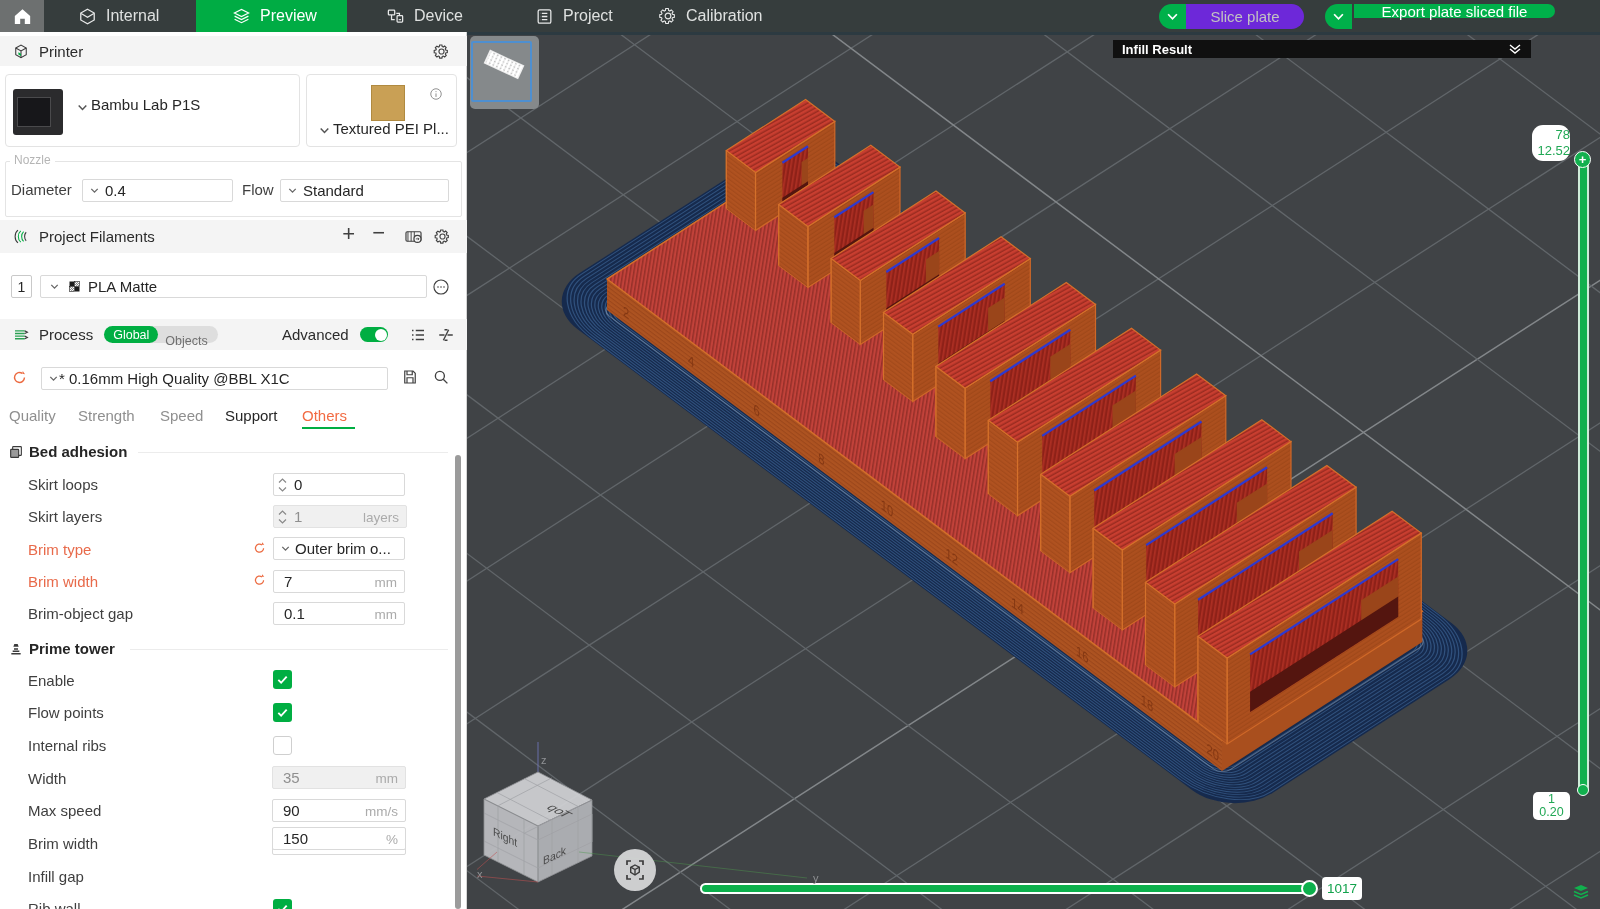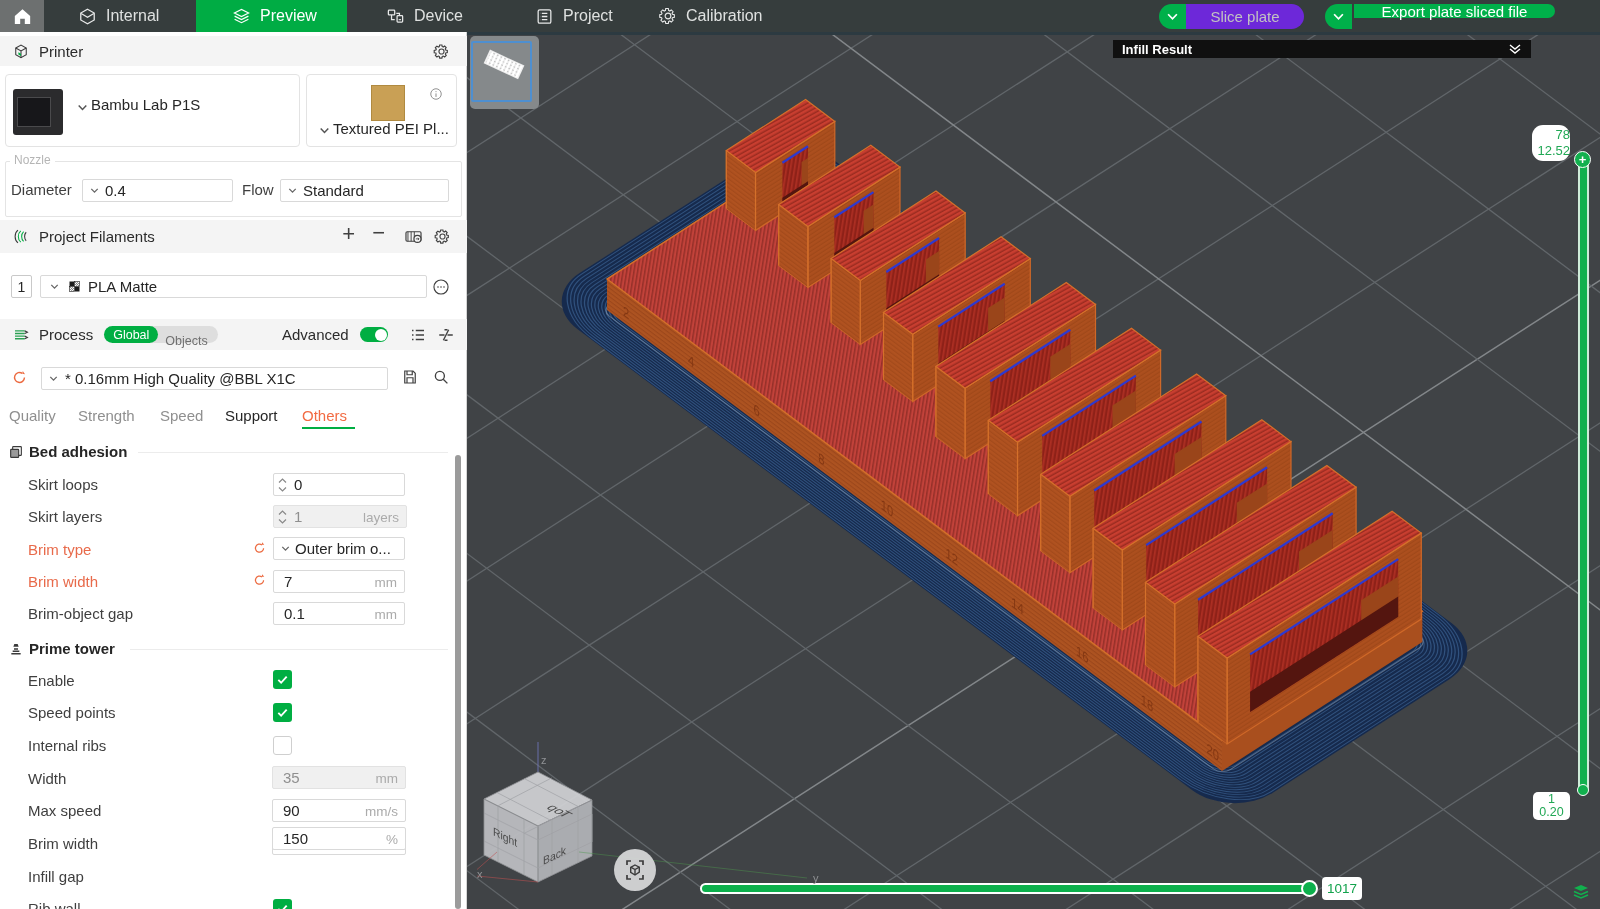--- a/index.html
+++ b/index.html
@@ -231,21 +231,21 @@
         <path d="M19 12a7 7 0 1 1-3-5.8" stroke="#ec6a40" stroke-width="2"></path>
         <path d="M16.6 2.8 16 6.7l3.8.7z" fill="#ec6a40"></path>
       </svg>
     </div>
   <div class="inp" style="left:41px;top:335px;width:347px">
       <span style="margin-left:6px">
         <svg width="11" height="11" viewBox="0 0 12 12" fill="none">
           <path d="M2.5 4.2 6 7.8l3.5-3.6" stroke="#666" stroke-width="1.4"></path>
         </svg>
       </span>
-      <span style="margin-left:6px">* 0.16mm High Quality @BBL X1C</span>
+      <span style="margin-left:0">* 0.16mm High Quality @BBL X1C</span>
     </div>
   <div class="abs" style="left:401px;top:336px">
       <svg width="18" height="18" viewBox="0 0 24 24" fill="none">
         <path d="M5 4h11l3 3v13H5z" stroke="#404040" stroke-width="1.6"></path>
         <path d="M8 4v5h7V4M8 20v-7h8v7" stroke="#404040" stroke-width="1.6"></path>
       </svg>
     </div>
   <div class="abs" style="left:432px;top:336px">
       <svg width="18" height="18" viewBox="0 0 24 24" fill="none">
         <circle cx="10.5" cy="10.5" r="6" stroke="#404040" stroke-width="1.8"></circle>
@@ -330,21 +330,21 @@
     </div>
   <div class="abs" style="left:29px;top:608px;font-size:15px;font-weight:bold;color:#262626">Prime tower</div>
   <div class="abs" style="left:130px;top:617px;width:318px;height:1px;background:#ececec"></div>
 
   <div class="lab" style="top:640px">Enable</div>
   <div class="ck on" style="top:638px">
       <svg width="13" height="13" viewBox="0 0 14 14" fill="none">
         <path d="M2.5 7.5 5.5 10.5 11.5 3.8" stroke="#fff" stroke-width="2"></path>
       </svg>
     </div>
-  <div class="lab" style="top:672px">Speed points</div>
+  <div class="lab" style="top:672px">Flow points</div>
   <div class="ck on" style="top:671px">
       <svg width="13" height="13" viewBox="0 0 14 14" fill="none">
         <path d="M2.5 7.5 5.5 10.5 11.5 3.8" stroke="#fff" stroke-width="2"></path>
       </svg>
     </div>
   <div class="lab" style="top:705px">Internal ribs</div>
   <div class="ck off" style="top:704px"></div>
   <div class="lab" style="top:738px">Width</div>
   <div class="inp dis" style="left:272px;top:734px;width:134px">
       <span style="margin-left:10px">35</span>

